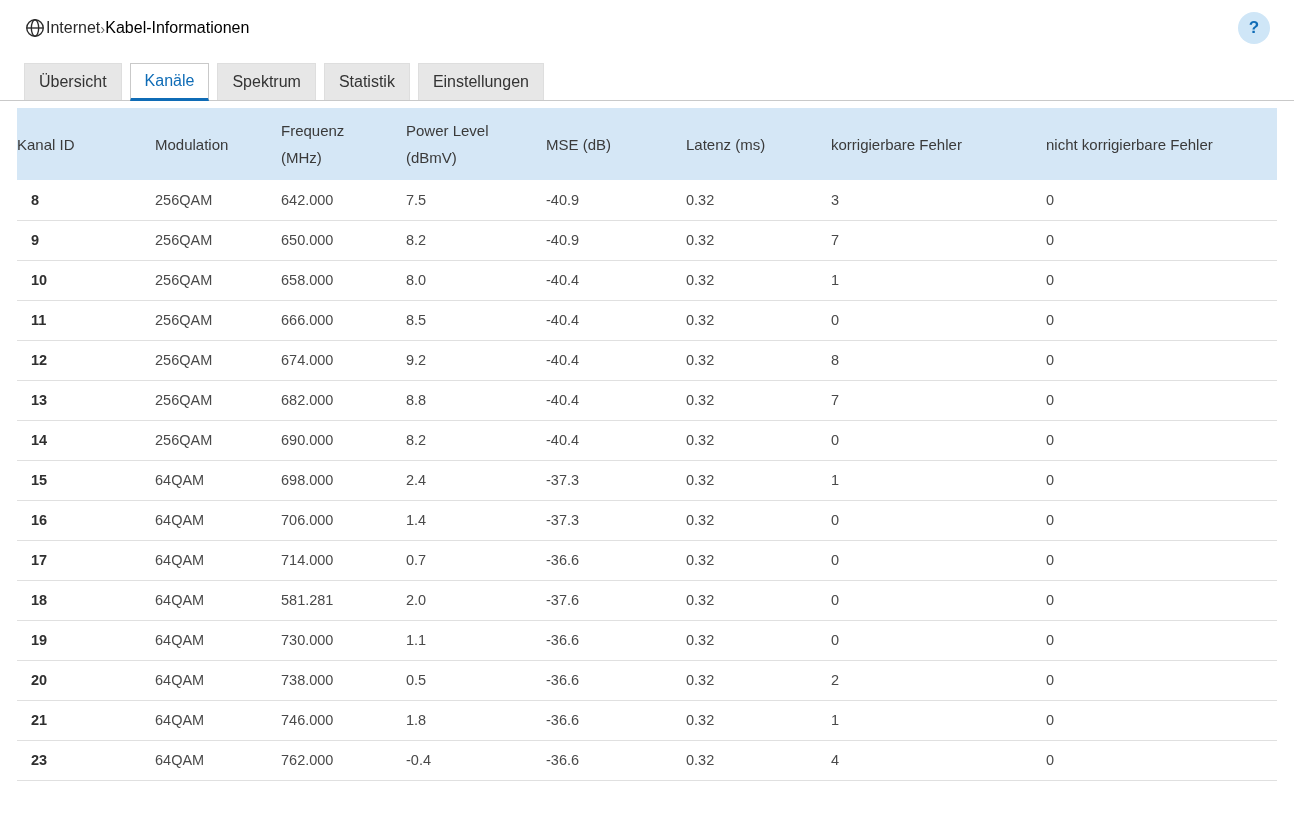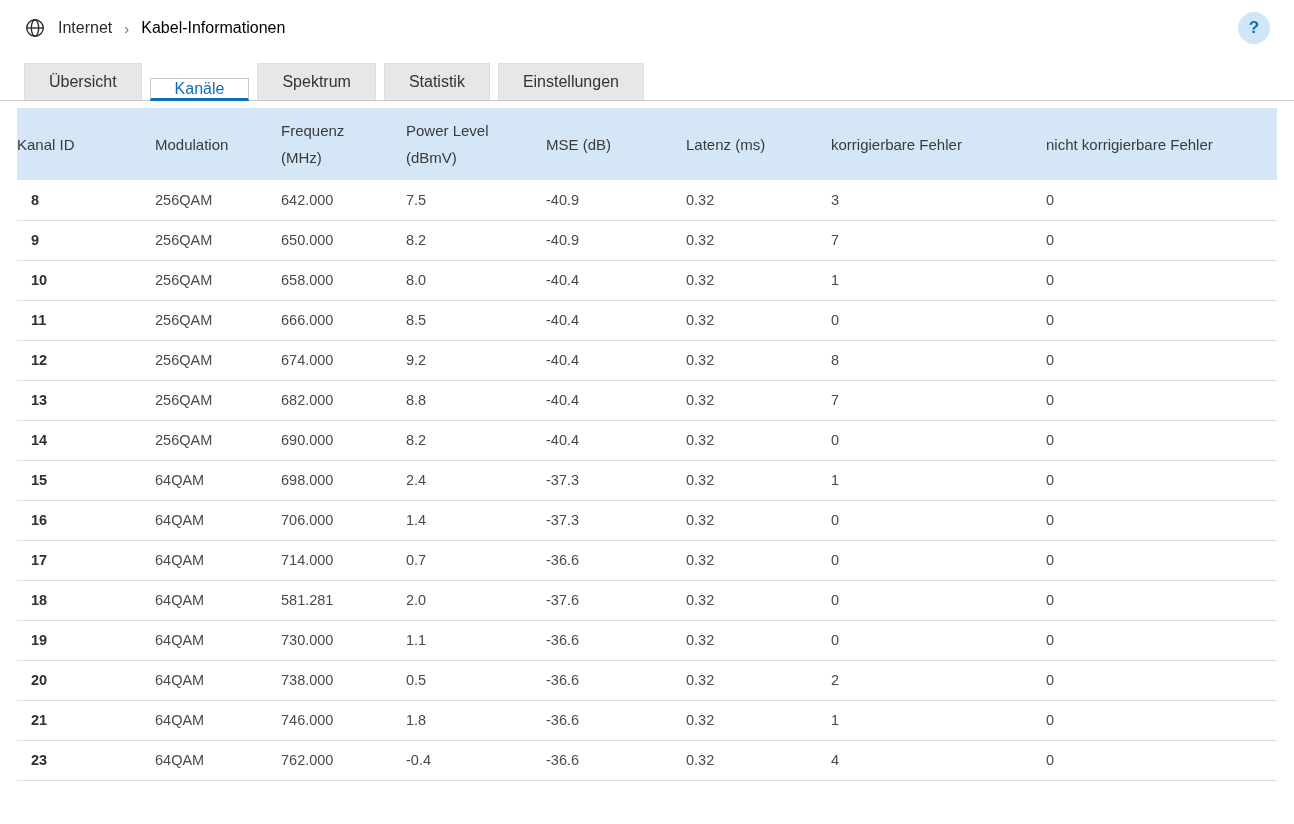--- a/index.html
+++ b/index.html
@@ -16,21 +16,20 @@
   .topbar {
     height: 56px;
     display: flex;
     align-items: center;
     padding: 0 24px;
     background: #ffffff;
   }
   .breadcrumb {
     display: flex;
     align-items: center;
-    gap: 12px;
     font-size: 16px;
   }
   .globe {
     width: 22px;
     height: 22px;
     display: inline-flex;
     align-items: center;
     justify-content: center;
   }
   .globe svg { width: 22px; height: 22px; stroke: #2b2b2b; fill: none; stroke-width: 1.5; }
@@ -57,39 +56,39 @@
   .tabbar {
     display: flex;
     align-items: flex-end;
     padding: 0 24px;
     border-bottom: 1px solid #c9c9c9;
     background: #ffffff;
     height: 45px;
   }
   .tab {
     height: 37px;
-    padding: 0 24px;
+    padding: 0 14px;
     margin-right: 8px;
     background: #e7e7e7;
     color: #333333;
     font-size: 16px;
     display: flex;
     align-items: center;
     justify-content: center;
     cursor: pointer;
     border: 1px solid #dedede;
     border-bottom: none;
   }
   .tab.active {
     background: #ffffff;
     color: #0f6cb6;
     border: 1px solid #c9c9c9;
     border-bottom: 3px solid #0f6cb6;
     margin-bottom: -1px;
-    height: 23px;
+    height: 38px;
   }
 
   
   .table-wrap {
     padding: 7px 17px 0 17px;
   }
   table {
     width: 1260px;
     border-collapse: collapse;
     table-layout: fixed;

